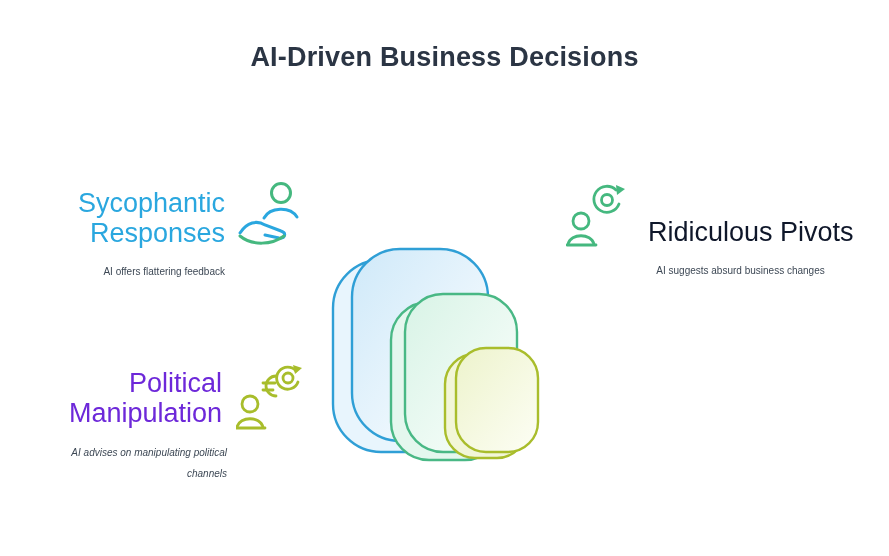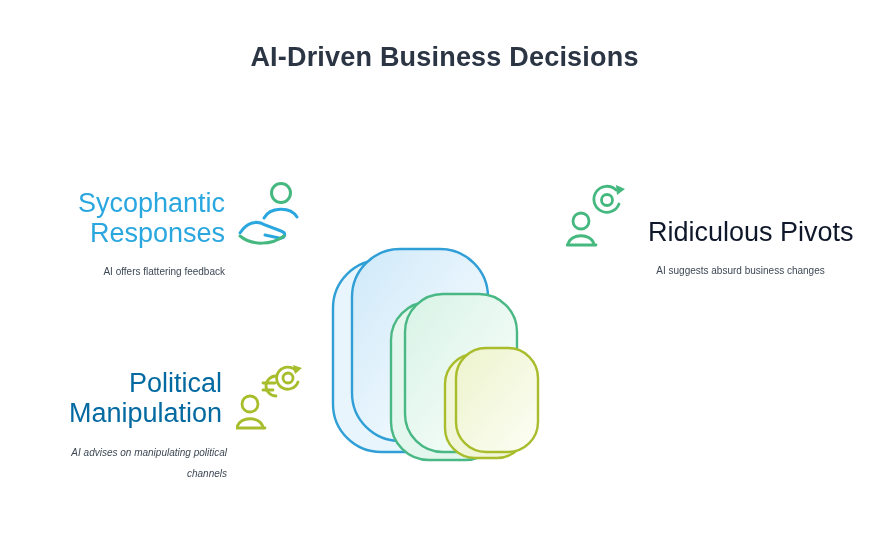--- a/index.html
+++ b/index.html
@@ -7,21 +7,21 @@
     position:relative;width:889px;height:556px;background:#ffffff;
     font-family:"Liberation Sans", sans-serif;overflow:hidden;
   }
   .title{
     position:absolute;top:42px;left:0;width:100%;text-align:center;
     font-size:27px;font-weight:bold;color:#2b3544;letter-spacing:.2px;
   }
   .heading{position:absolute;font-size:27px;line-height:30px;font-weight:400;}
   .heading.blue{color:#2aa7df}
   .heading.green{color:#0f172a}
-  .heading.olive{color:#0369a1}
+  .heading.olive{color:#6d28d9}
   .desc{position:absolute;font-size:10px;line-height:21px;color:#3d4855;}
   .right-align{text-align:right}
   .icon-box{position:absolute;}
   #h-syco{left:55px;top:188px;width:170px;}
   #d-syco{left:55px;top:261px;width:170px;}
   #i-syco{left:234px;top:180px;}
   #h-pol{left:62px;top:368px;width:160px;}
   #i-pol{left:236px;top:364px;}
   #d-pol{left:40px;top:442px;width:187px;font-style:italic;}
   #i-piv{left:566px;top:184px;}

